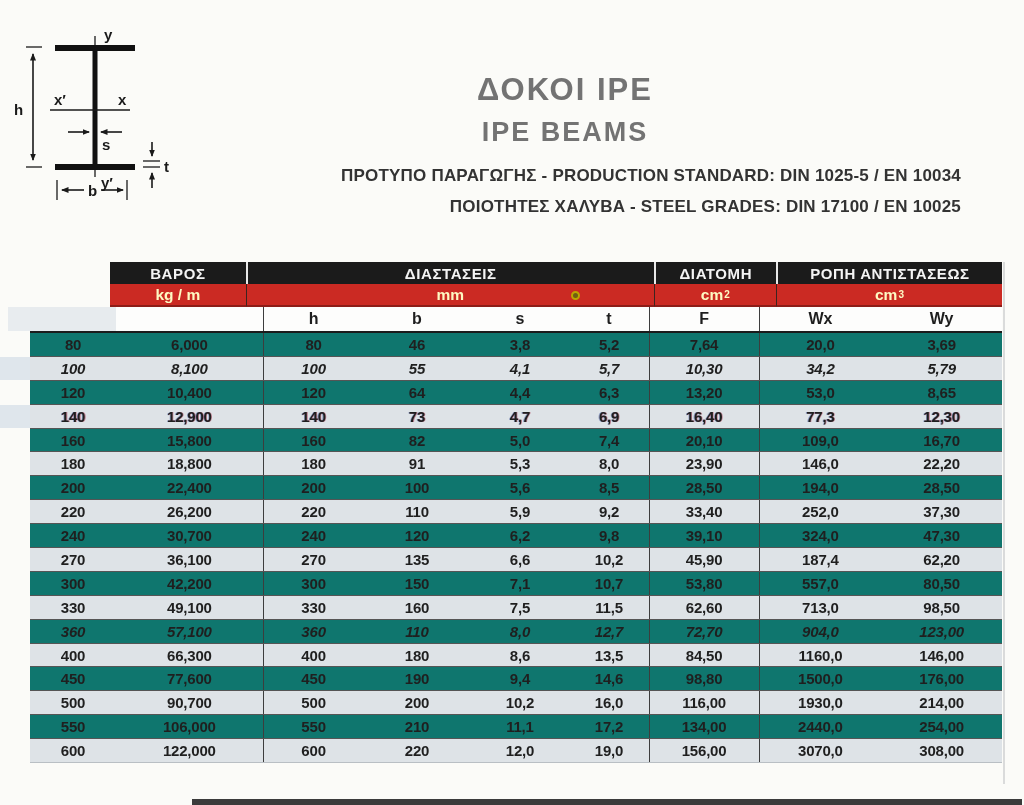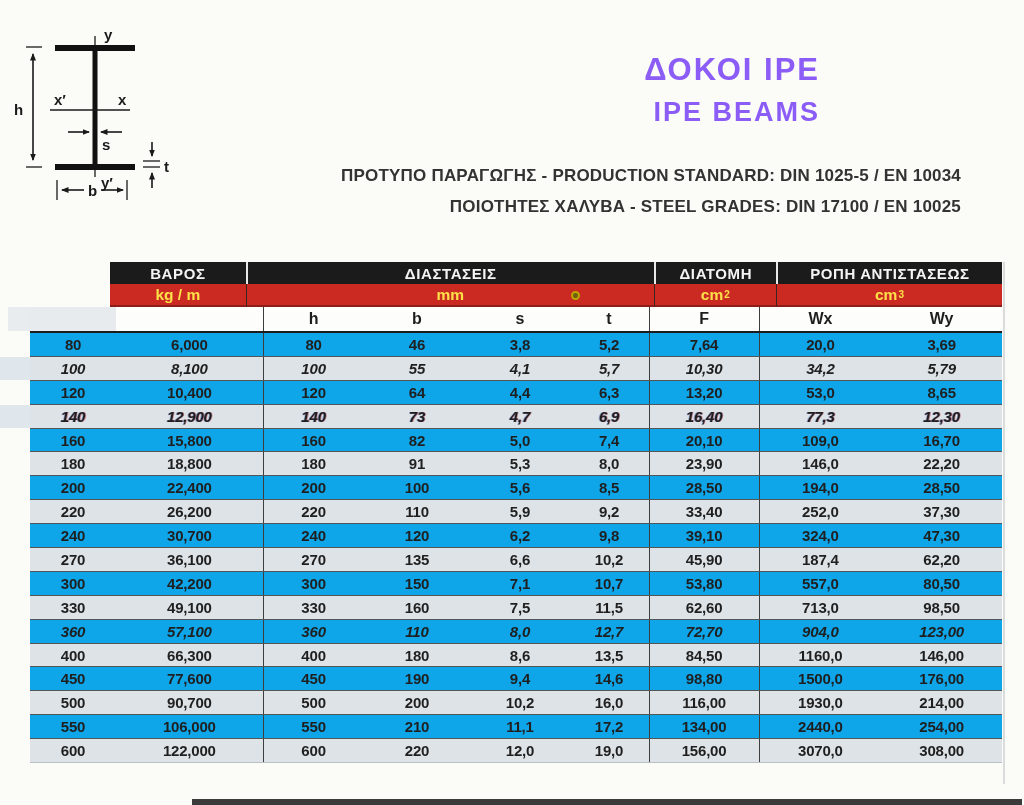--- a/index.html
+++ b/index.html
@@ -3,21 +3,21 @@
 <meta charset="utf-8">
 <style>
   html,body{margin:0;padding:0}
   body{
     position:relative;width:1024px;height:805px;overflow:hidden;
     background:#fbfbf8;
     font-family:"Liberation Sans",sans-serif;
     color:#222;
   }
   
-  .titles{position:absolute;left:310px;top:52px;width:510px;text-align:right;color:#8b5cf6}
+  .titles{position:absolute;left:310px;top:72px;width:510px;text-align:center;color:#737373}
   .title-el{font-size:31px;font-weight:700;letter-spacing:2px}
   .title-en{font-size:27px;font-weight:700;letter-spacing:2px;margin-top:9px}
   .std{position:absolute;left:61px;width:900px;text-align:right;font-size:17px;font-weight:600;color:#333;letter-spacing:.2px}
   .std1{top:166px}
   .std2{top:197px}
 
   
   .diagram{position:absolute;left:8px;top:24px;width:195px;height:185px}
   .diagram text{font-family:"Liberation Sans",sans-serif;font-size:15px;font-weight:700;fill:#1a1a1a}
   .diagram .thin{stroke:#1a1a1a;stroke-width:1.3;fill:none}
@@ -35,37 +35,37 @@
   .row-el{height:22px}
   .row-el .hc{background:#1b1b1b;color:#f4f4f4;font-size:15px;font-weight:700;letter-spacing:.6px}
   .row-el .c-name{background:transparent}
   .row-el .gsep{border-left:2px solid #e9e9e9}
 
   .row-en{height:21px}
   .row-en .hc{background:#fdfdfc;color:#242424;font-size:14.5px;font-weight:700;letter-spacing:.3px}
   .row-en .gsep{border-left:1px solid #333}
 
   .row-unit{height:23px;position:relative}
-  .row-unit .hc{background:#cb2a23;color:#fde047;font-size:15.5px;font-weight:700;border-bottom:2px solid #8d1d18}
+  .row-unit .hc{background:#cb2a23;color:#fef9c3;font-size:15.5px;font-weight:700;border-bottom:2px solid #8d1d18}
   .row-unit .c-name{background:transparent;border-bottom:none}
   .row-unit .gsep{border-left:1px solid #3c2420}
   .row-unit sup{font-size:10px;line-height:0;margin-left:1px}
 
   .row-sub{height:26px;border-bottom:2px solid #1c1c1c;background:#fdfdfc;position:relative}
   .row-sub .hc{font-size:16px;font-weight:700;color:#1e1e1e}
   .row-sub .c-name{background:#e7ebee}
   .row-sub::before{content:"";position:absolute;left:-22px;top:0;width:22px;height:100%;background:rgba(213,222,230,.5)}
   .vline{border-left:1px solid #3d3d3d}
 
-  .tr{height:23.9px;border-bottom:1px solid #555;background:#0ea5e9}
+  .tr{height:23.9px;border-bottom:1px solid #555;background:#0f766e}
   .tr.shaded{background:#dee3e7}
   .tr:last-child{border-bottom:1px solid #b9bfc4}
   .td{font-size:15px;font-weight:700;color:#1f1f1f;letter-spacing:-.2px}
   .tr.italic .td{font-style:italic}
-  .tr.smear .td{font-style:italic;text-shadow:.8px 0 rgba(165,40,70,.5),-.8px 0 rgba(50,70,150,.45);filter:blur(.3px)}
+  .tr.smear .td{text-shadow:.8px 0 rgba(165,40,70,.5),-.8px 0 rgba(50,70,150,.45);filter:blur(.3px)}
   .tr.shaded.tail{position:relative}
   .tr.shaded.tail::before{content:"";position:absolute;left:-30px;top:0;width:30px;height:100%;background:rgba(213,223,232,.75)}
 
   
   .ink-dot{position:absolute;left:571px;top:49px;width:5px;height:5px;border:2px solid #bba600;background:#6f5e12;border-radius:50%}
 
   
   .scan-bar{position:absolute;left:192px;bottom:0;width:830px;height:6px;background:#3b3b3b}
   
   .page-edge{position:absolute;left:1003px;top:262px;width:2px;height:522px;background:rgba(120,125,130,.25)}

